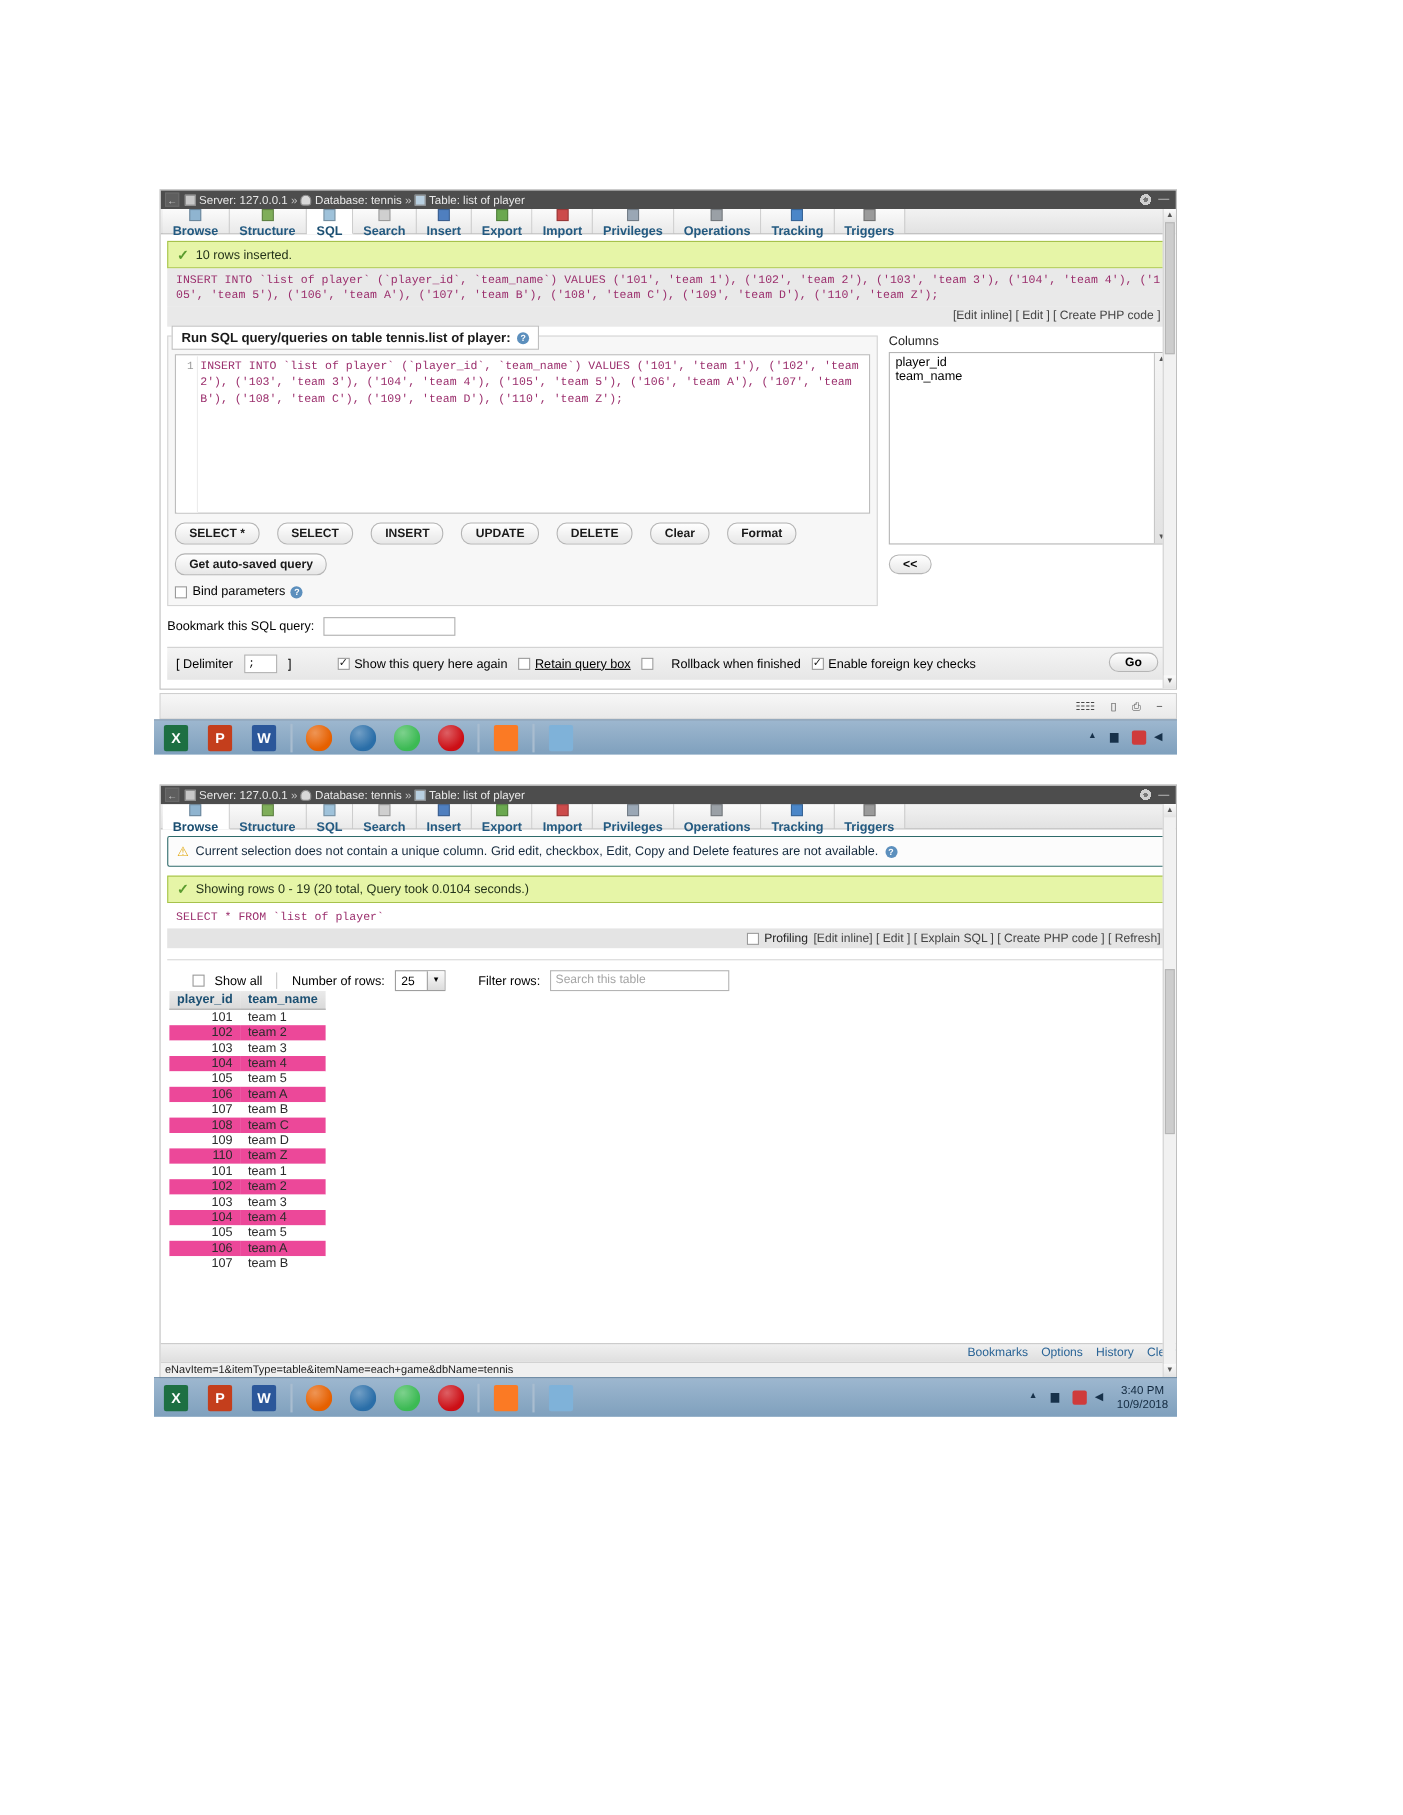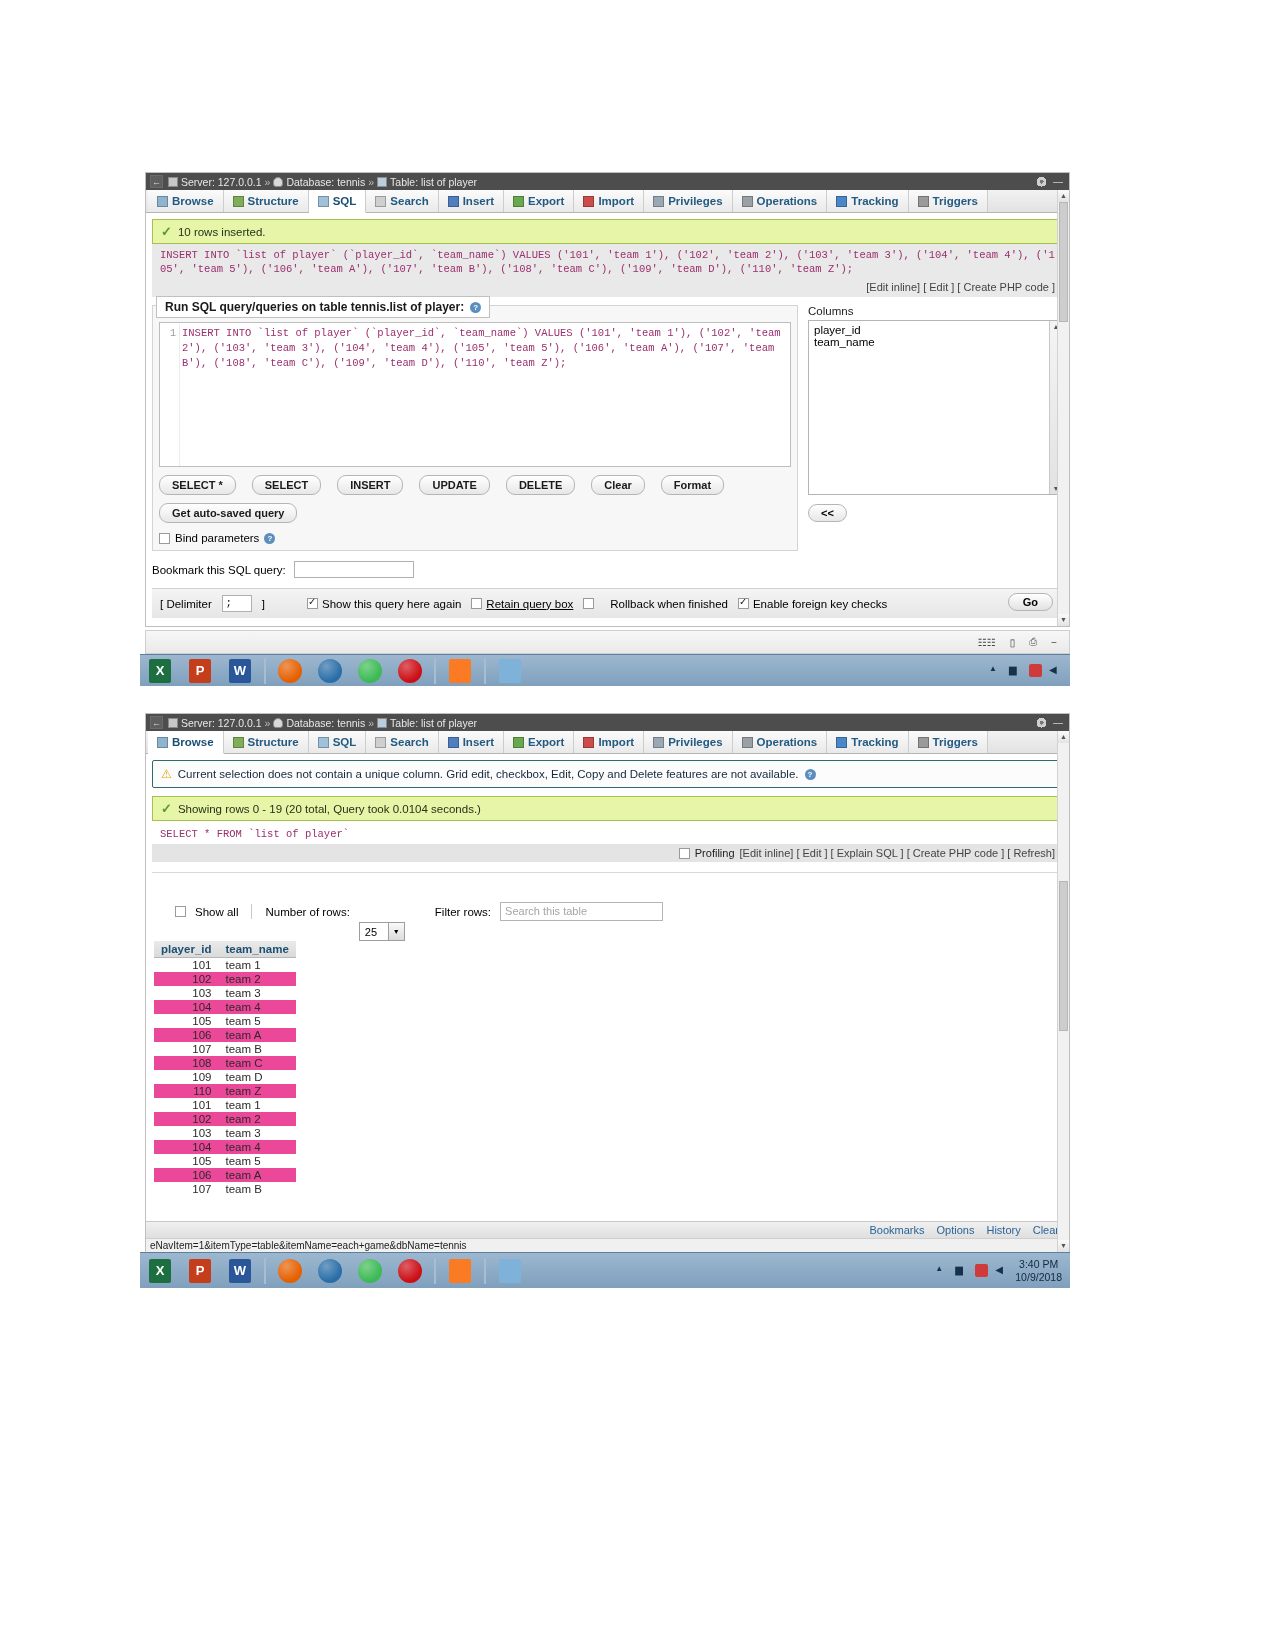--- a/index.html
+++ b/index.html
@@ -74,20 +74,21 @@
   }
   .pma-tab {
     display:flex; align-items:center; gap:4px;
     padding: 0 9px;
     font-size: 11.5px;
     color: #235a81;
     border-right: 1px solid #cdcdcd;
     background: linear-gradient(#fbfbfb,#e9e9e9);
     font-weight: 600;
     white-space: nowrap;
+    flex-direction: column;
   }
   .pma-tab.active {
     background: #ffffff;
     color:#1b4f72;
     border-bottom: 1px solid #ffffff;
     margin-bottom:-1px;
   }
   .tabico { width:11px; height:11px; flex:none; display:inline-block; }
 
   
@@ -243,21 +244,20 @@
   .opts-row {
     margin: 10px 6px 0 6px;
     display:flex; align-items:center; gap:9px; font-size:11.5px;
     border-top:1px solid #d8d8d8; padding-top:9px;
   }
   .vdiv { width:1px; height:15px; background:#c9c9c9; margin:0 4px; }
   .selbox {
     border:1px solid #9e9e9e; background:#fff; height:19px; width:46px;
     display:flex; align-items:center; font-size:11px; padding-left:5px;
     position:relative;
-    margin-top:40px;
   }
   .selbox .arrow {
     position:absolute; right:0; top:0; bottom:0; width:16px;
     background:linear-gradient(#fafafa,#dcdcdc); border-left:1px solid #9e9e9e;
     display:flex; align-items:center; justify-content:center; font-size:7px;
   }
   .filter-input {
     border:1px solid #b4b4b4; height:19px; width:163px; background:#fff;
     font-size:11px; color:#a5a5a5; padding-left:4px; line-height:17px;
   }
@@ -273,21 +273,21 @@
   .dtable td.num { text-align:right; }
   .dtable tr.odd td { background:#ffffff; }
   .dtable tr.even td { background:#ec4899; }
 
   .pma-bottombar {
     position:absolute; left:0; right:0; bottom:14px;
     background: linear-gradient(#f0f0f0,#dfdfdf);
     border-top:1px solid #c7c7c7;
     height:17px;
     display:flex; align-items:center; justify-content:flex-end;
-    gap:12px; padding-right:10px; font-size:11px; color:#2a6496;
+    gap:12px; font-size:11px; color:#2a6496;
   }
   .pma-statusbar {
     position:absolute; left:0; right:0; bottom:0;
     background:#f0f0f0; border-top:1px solid #cfcfcf;
     height:14px; font-size:10px; color:#222; padding-left:4px; line-height:14px;
   }
 
   
   .winscroll {
     position:absolute; right:0; top:17px; bottom:0; width:12px;

